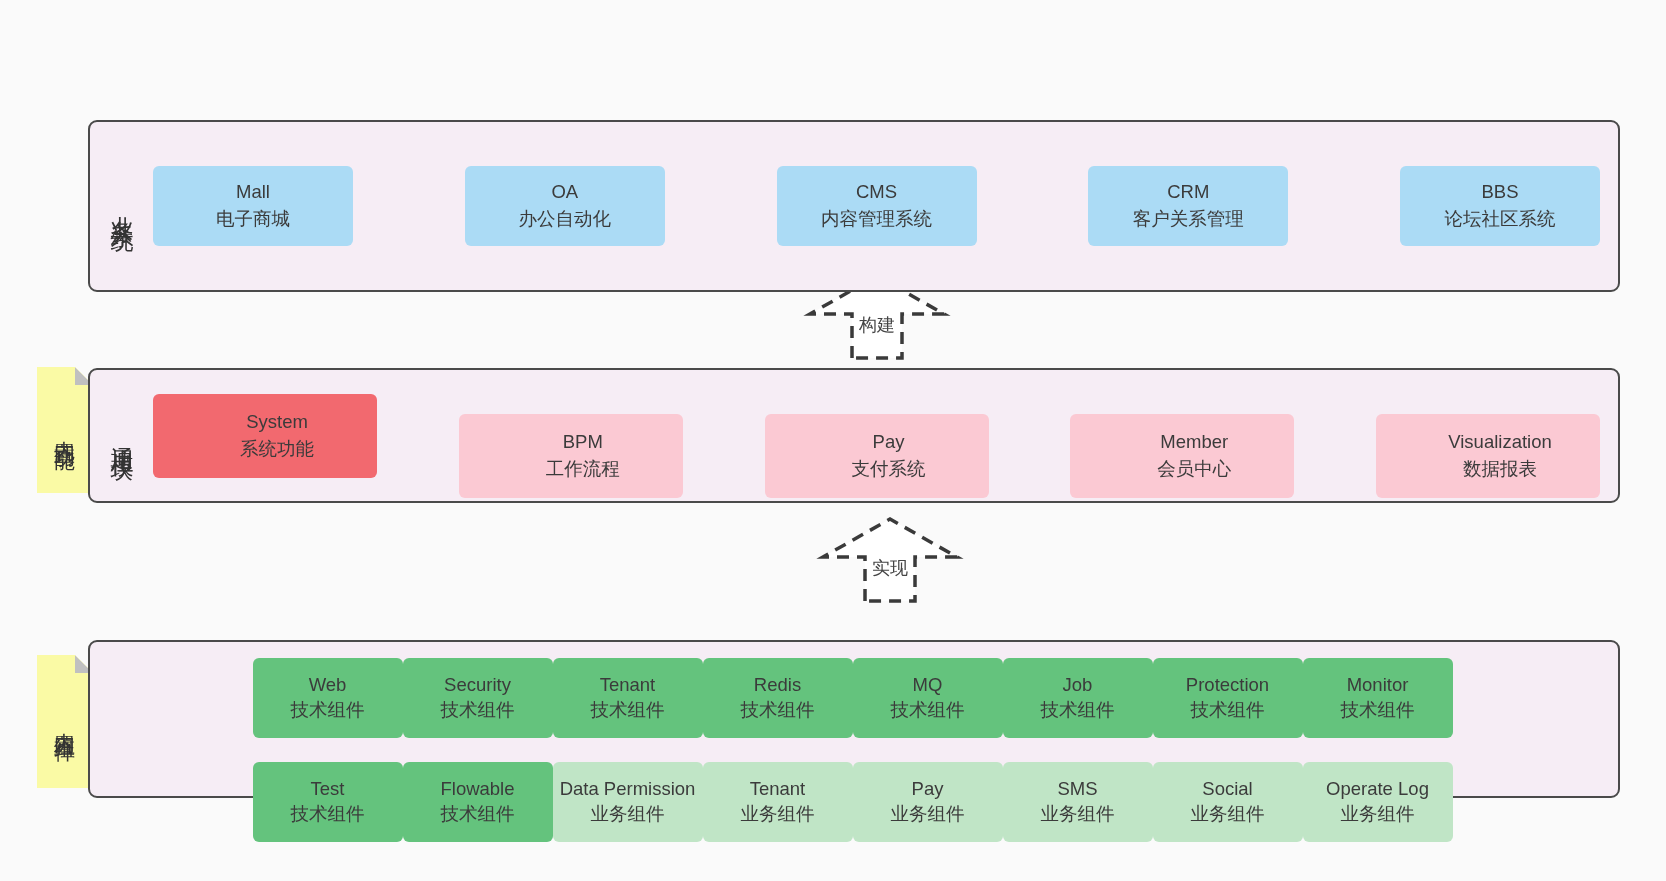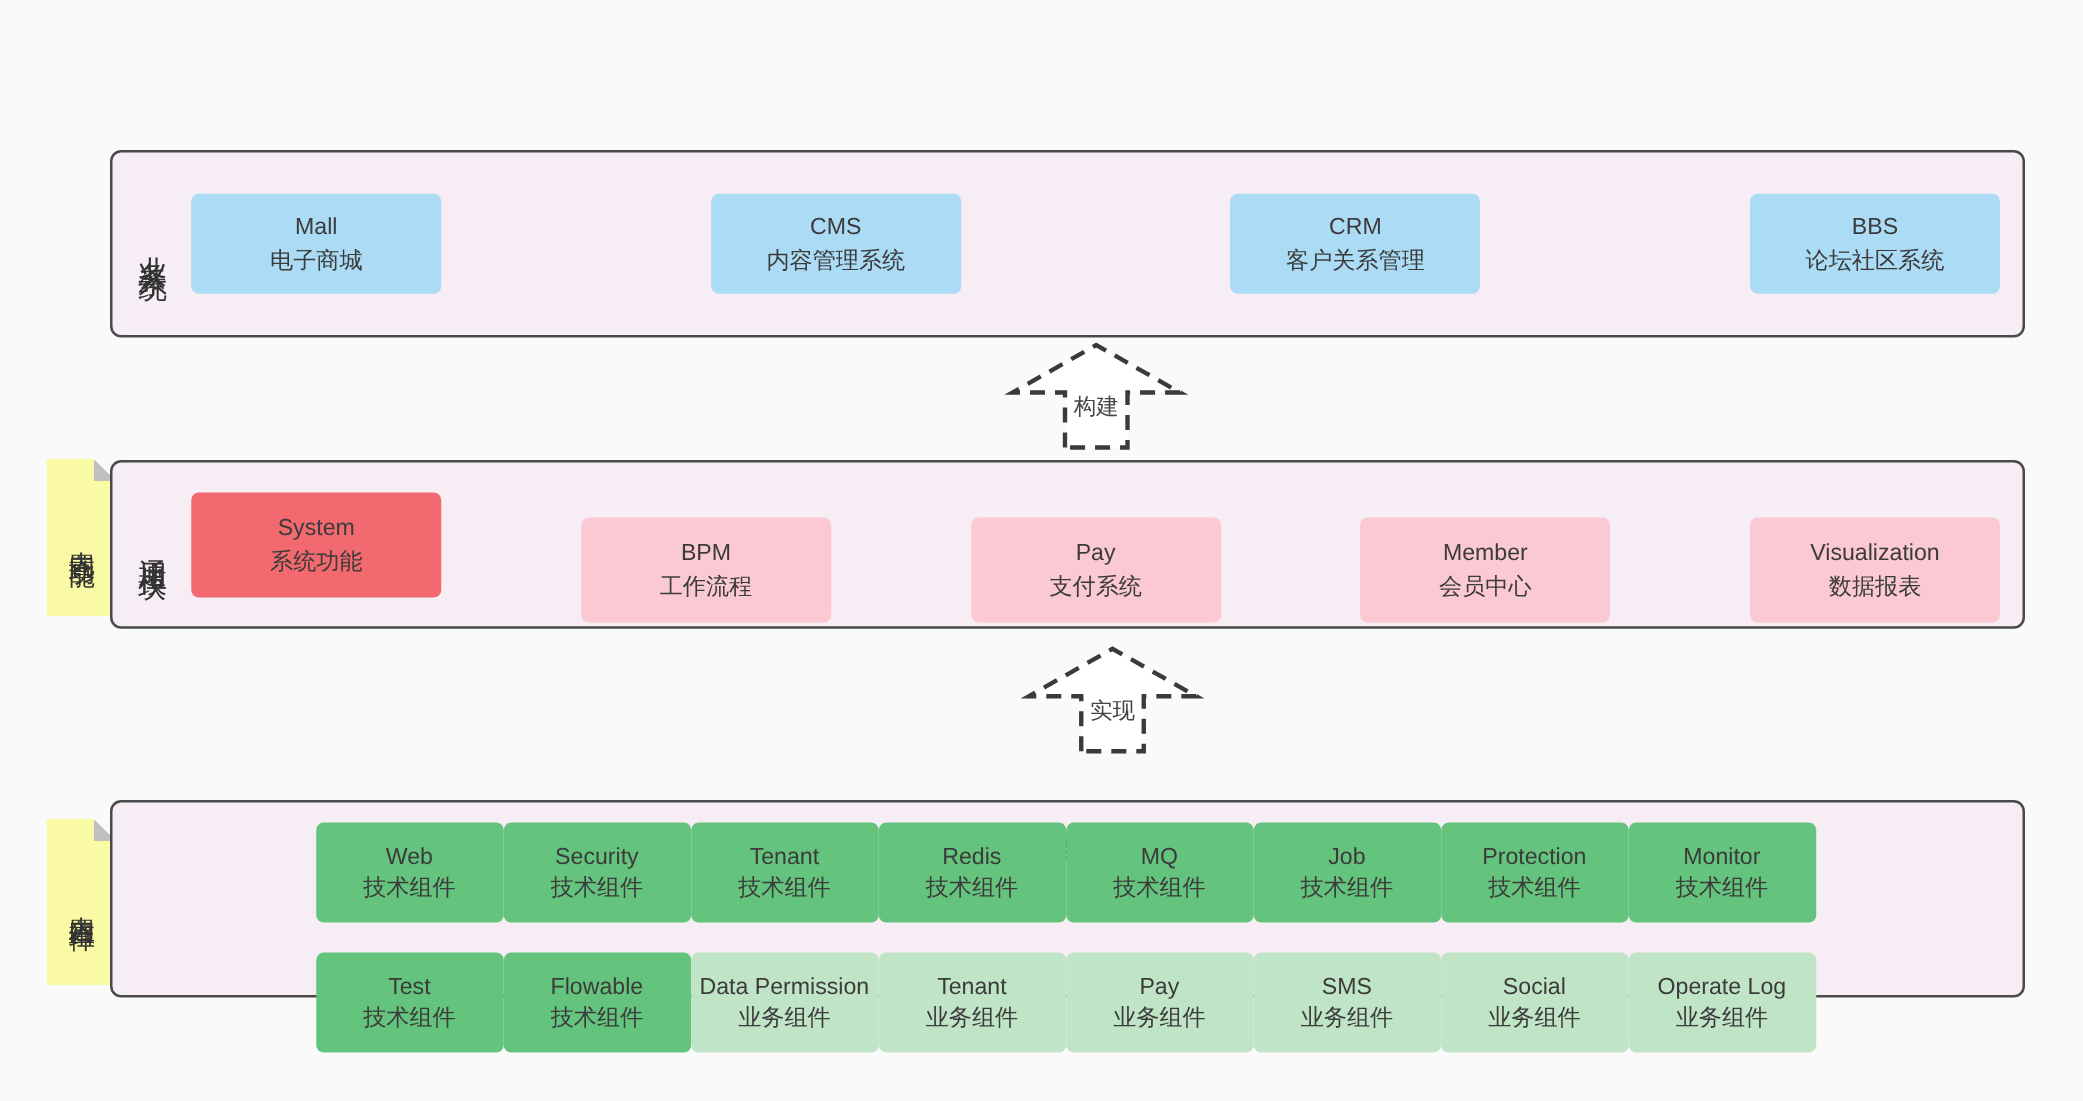--- a/index.html
+++ b/index.html
@@ -13,21 +13,21 @@
 
   
   .layer{
     position:absolute;left:88px;width:1532px;box-sizing:border-box;
     background:var(--layer-bg,#f6edf5);
     border:2px solid var(--layer-border,#4a4a4a);
     border-radius:9px;
     display:flex;align-items:center;
     z-index:2;
   }
-  .layer-1{top:120px;height:150px;}
+  .layer-1{top:120px;height:172px;}
   .layer-2{top:368px;height:135px;}
   .layer-3{top:640px;height:158px;flex-direction:column;}
 
   .vlabel{
     flex:0 0 auto;margin-left:16px;width:32px;
     writing-mode:vertical-rl;text-orientation:upright;
     font-size:23px;line-height:1;letter-spacing:4px;color:#333;
     display:flex;align-items:center;justify-content:center;
   }
 
@@ -37,21 +37,21 @@
   }
   .rows{flex:1;display:flex;flex-direction:column;gap:24px;padding:0 18px 0 15px;}
   .rows .boxes{padding:0;}
 
   .box{
     border-radius:6px;
     display:flex;flex-direction:column;justify-content:center;align-items:center;
     text-align:center;font-size:18.5px;line-height:1.45;color:var(--text,#3b3b3b);
   }
   .layer-1 .box,.layer-2 .box{width:200px;height:80px;}
-  .layer-2 .box{height:84px;}
+  .layer-2 .box{height:84px;padding-left:24px;}
   .layer-3 .box{width:150px;height:80px;line-height:1.35;}
   .blue {background:var(--blue,#abdbf5);}
   .red  {background:var(--red,#f2696f);}
   .pink {background:var(--pink,#fbc9d3);margin-top:40px;}
   .green{background:var(--green,#64c37d);}
   .light{background:var(--light-green,#c0e5c6);}
 
   
   .sticky{
     position:absolute;left:37px;width:56px;z-index:1;
@@ -99,20 +99,24 @@
   </div>
 
   <section class="layer layer-1">
     <div class="vlabel">业务系统</div>
     <div class="boxes">
       <div class="box blue">
         <div>Mall</div>
         <div>电子商城</div>
       </div>
       <div class="box blue">
+        <div>OA</div>
+        <div>办公自动化</div>
+      </div>
+      <div class="box blue">
         <div>CMS</div>
         <div>内容管理系统</div>
       </div>
       <div class="box blue">
         <div>CRM</div>
         <div>客户关系管理</div>
       </div>
       <div class="box blue">
         <div>BBS</div>
         <div>论坛社区系统</div>

